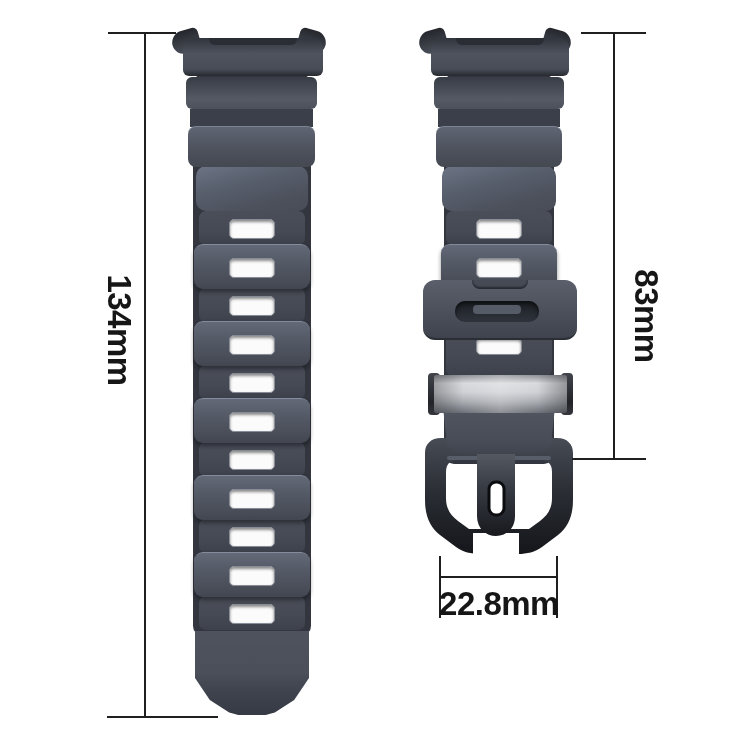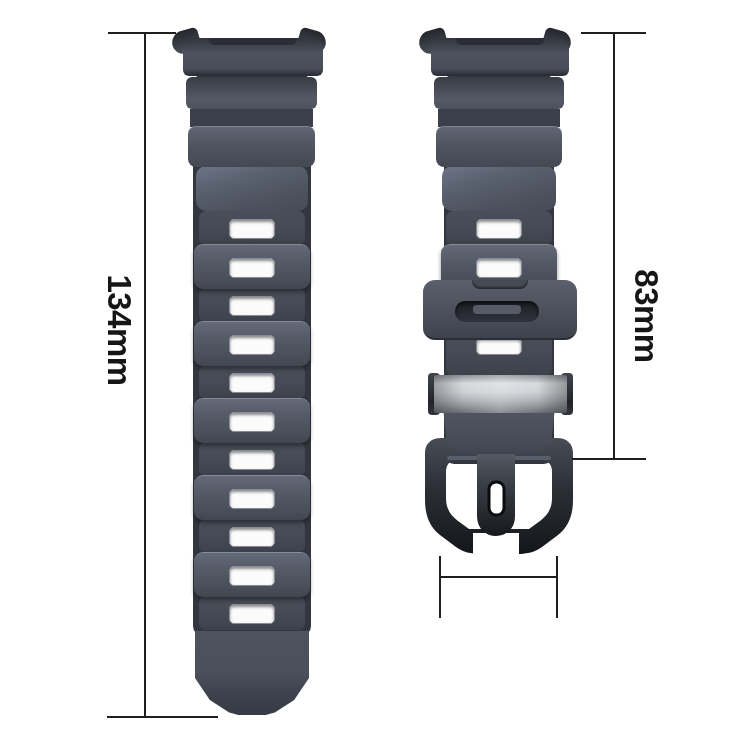--- a/index.html
+++ b/index.html
@@ -188,14 +188,15 @@
   <div class="dimline" style="left:613px;top:33px;width:2px;height:427px;"></div>
   <div class="dimline" style="left:581px;top:32px;width:65px;height:2px;"></div>
   <div class="dimline" style="left:572px;top:458px;width:74px;height:2px;"></div>
 
   <div class="dimline" style="left:440px;top:576px;width:117px;height:2px;"></div>
   <div class="dimline" style="left:439px;top:556px;width:2px;height:62px;"></div>
   <div class="dimline" style="left:556px;top:556px;width:2px;height:62px;"></div>
 
   <div class="dim-label rot" style="left:119px;top:330px;">134mm</div>
   <div class="dim-label rot" style="left:646px;top:316px;">83mm</div>
+  <div class="dim-label ctr" style="left:499px;top:604px;">22.8mm</div>
 
 </div>
 
 </body></html>

